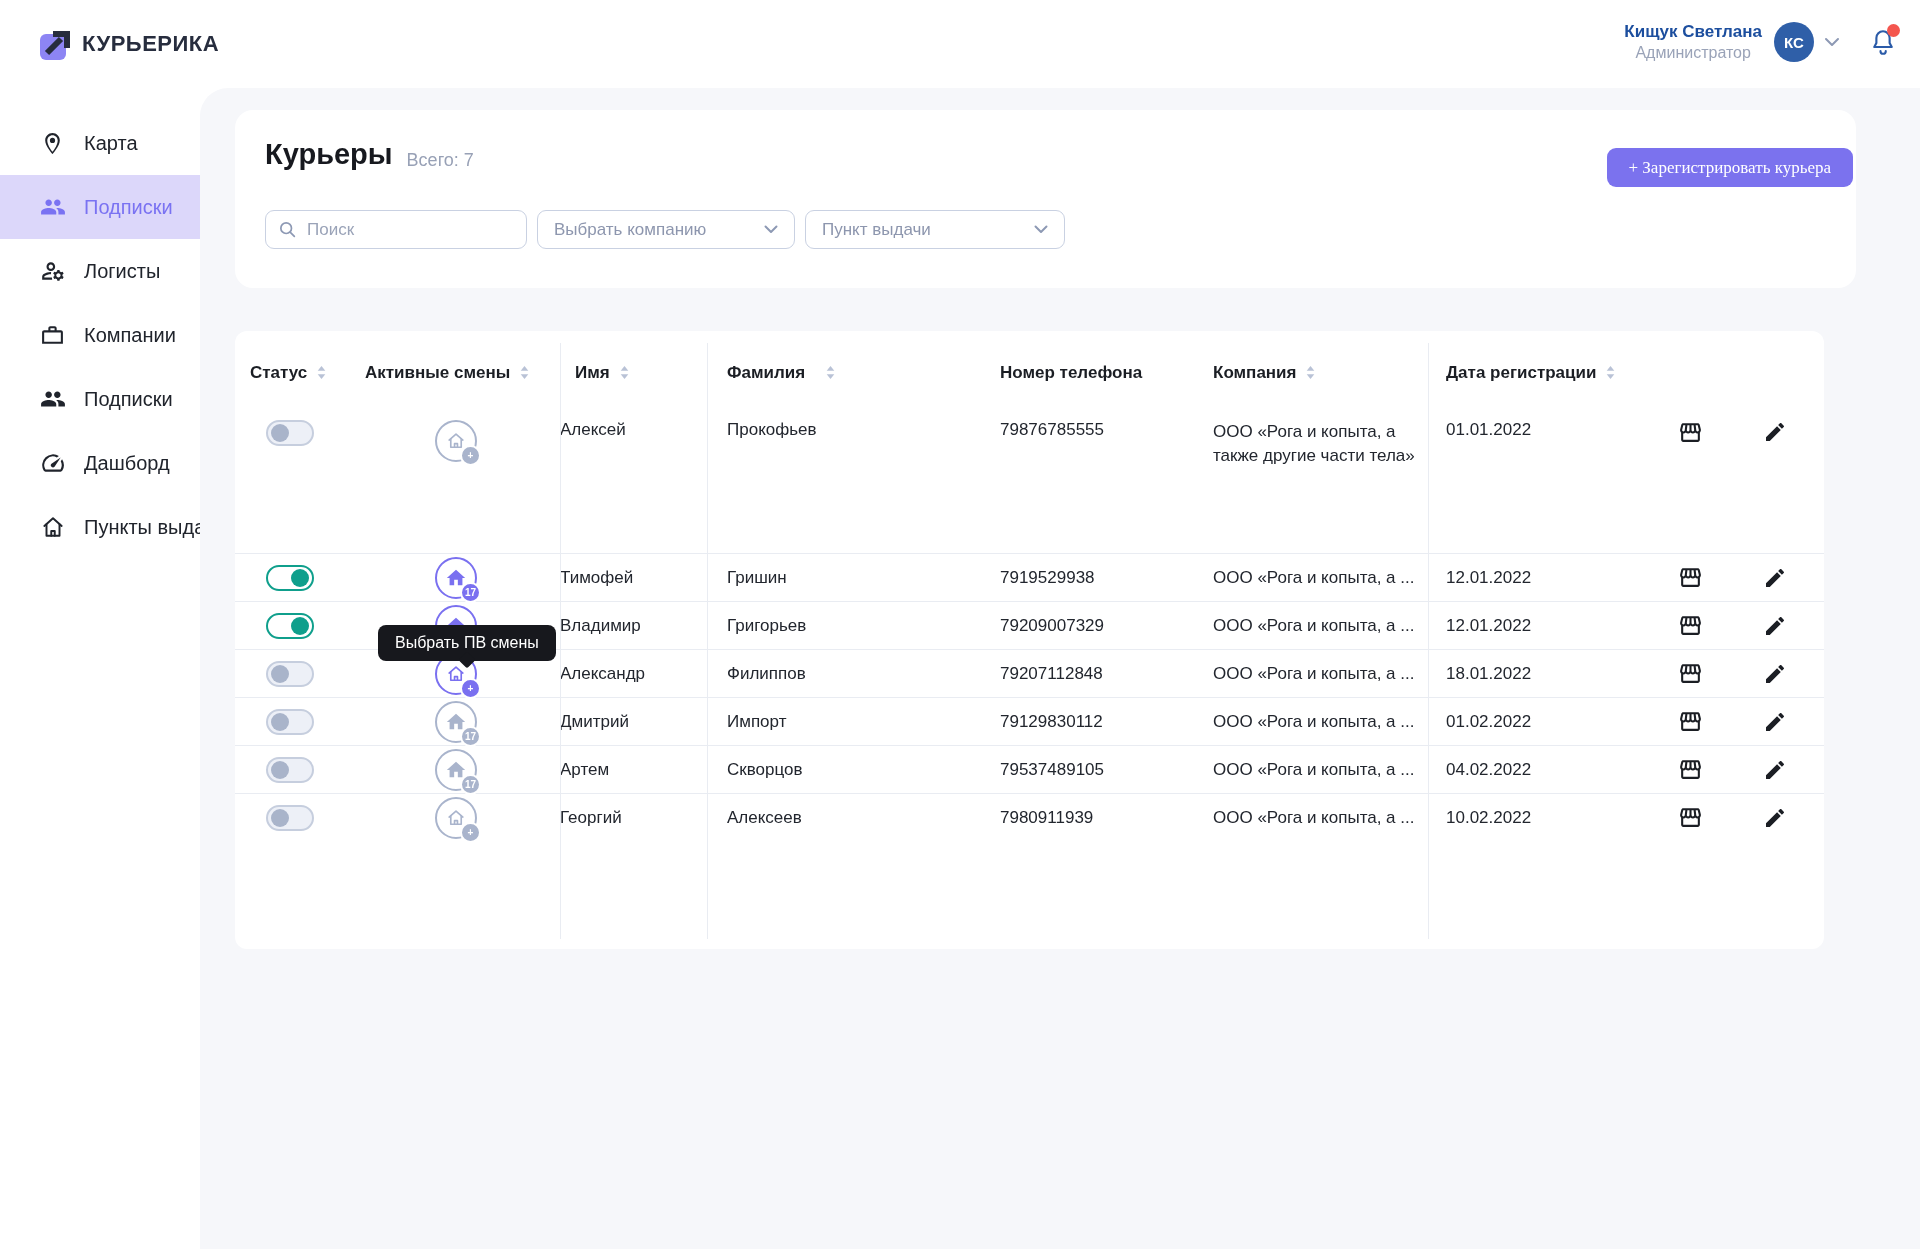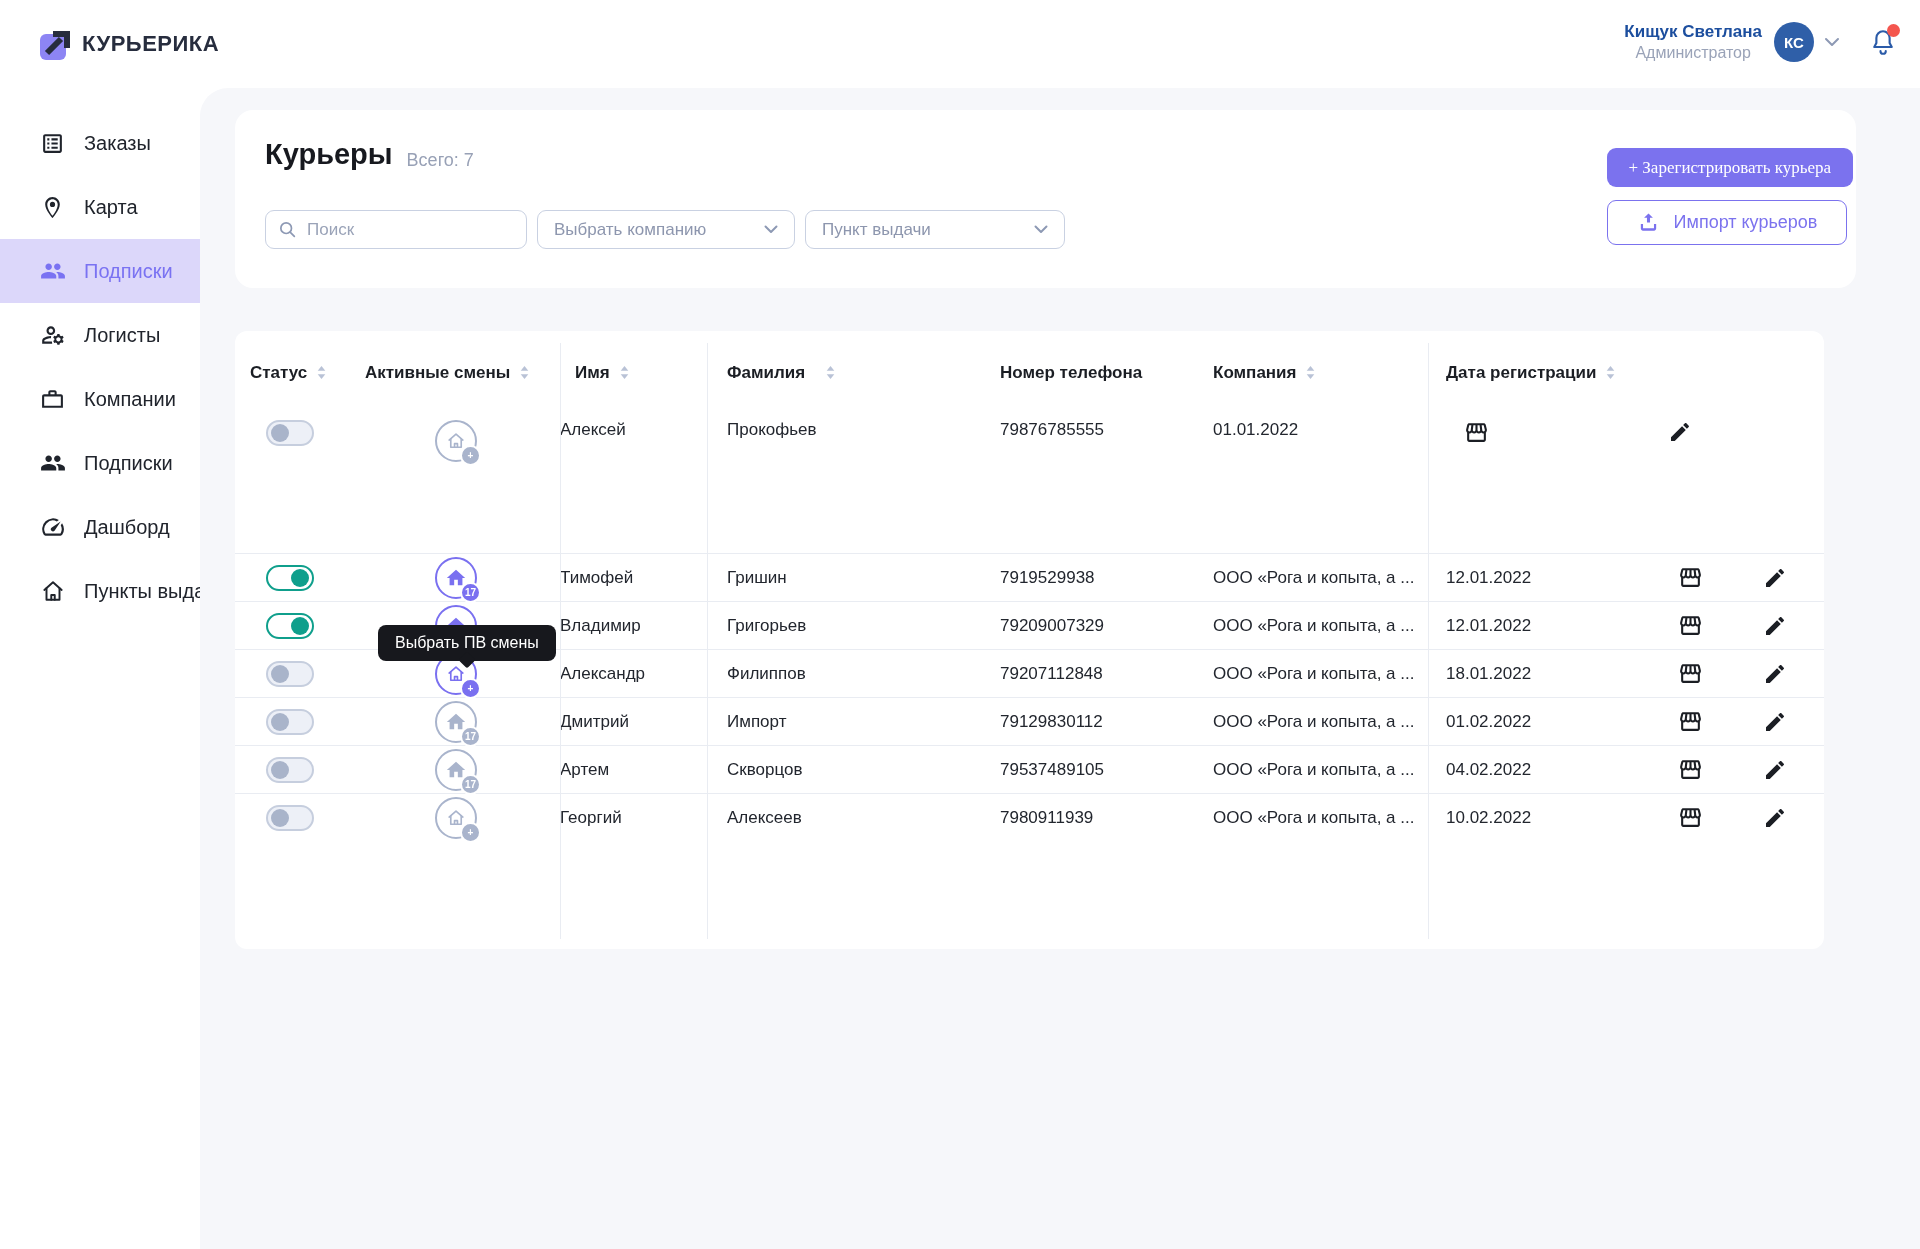--- a/index.html
+++ b/index.html
@@ -123,28 +123,20 @@
     </span>
   </div>
 </div>
 
 <div class="main-bg"></div>
 
 <nav class="sidebar">
     <div class="side-item">
       <span class="s-ic">
         <svg width="25" height="25" viewBox="0 0 24 24" fill="currentColor">
-          <path d="M19 3H5c-1.1 0-2 .9-2 2v14c0 1.1.9 2 2 2h14c1.1 0 2-.9 2-2V5c0-1.1-.9-2-2-2zm0 16H5V5h14v14zM7 7h2v2H7zm0 4h2v2H7zm0 4h2v2H7zm4-8h6v2h-6zm0 4h6v2h-6zm0 4h6v2h-6z"></path>
-        </svg>
-      </span>
-      <span>Заказы</span>
-    </div>
-    <div class="side-item">
-      <span class="s-ic">
-        <svg width="25" height="25" viewBox="0 0 24 24" fill="currentColor">
           <path d="M12 2C8.13 2 5 5.13 5 9c0 5.25 7 13 7 13s7-7.75 7-13c0-3.87-3.13-7-7-7zm0 17.88C9.92 17.21 7 12.85 7 9c0-2.76 2.24-5 5-5s5 2.24 5 5c0 3.85-2.92 8.21-5 10.88zM12 6.5a2.5 2.5 0 1 0 0 5 2.5 2.5 0 0 0 0-5z"></path>
         </svg>
       </span>
       <span>Карта</span>
     </div>
     <div class="side-item active">
       <span class="s-ic">
         <svg width="26" height="26" viewBox="0 0 24 24" fill="currentColor">
           <path d="M16 11c1.66 0 2.99-1.34 2.99-3S17.66 5 16 5s-3 1.34-3 3 1.34 3 3 3zm-8 0c1.66 0 2.99-1.34 2.99-3S9.66 5 8 5 5 6.34 5 8s1.34 3 3 3zm0 2c-2.33 0-7 1.17-7 3.5V19h14v-2.5c0-2.33-4.67-3.5-7-3.5zm8 0c-.29 0-.62.02-.97.05 1.16.84 1.97 1.97 1.97 3.45V19h6v-2.5c0-2.33-4.67-3.5-7-3.5z"></path>
         </svg>
@@ -196,29 +188,20 @@
   </nav>
 
 <div class="main-bg" style="background:transparent; z-index:1;">
 
   <section class="card card-head">
     <div class="page-title-row">
       <span class="page-title">Курьеры</span>
       <span class="page-total">Всего: 7</span>
     </div>
     <button class="btn-register">+ Зарегистрировать курьера</button>
-    <button class="btn-import">
-      <span style="display:flex;">
-        <svg width="23" height="23" viewBox="0 0 24 24" fill="#7b72ee">
-          <path d="M12 2.5l4.6 4.6h-3V12h-3.2V7.1h-3L12 2.5z"></path>
-          <path d="M4 13.5h2.3v4.6h11.4v-4.6H20v4.8c0 1.2-1 2.2-2.2 2.2H6.2c-1.2 0-2.2-1-2.2-2.2v-4.8z"></path>
-        </svg>
-      </span>
-      <span>Импорт курьеров</span>
-    </button>
     <div class="search-box">
       <span style="display:flex;">
         <svg width="19" height="19" viewBox="0 0 20 20">
             <circle cx="8.6" cy="8.6" r="5.6" fill="none" stroke="#8d99b4" stroke-width="1.8"></circle>
             <path d="M13 13l4.2 4.2" stroke="#8d99b4" stroke-width="1.8" stroke-linecap="round"></path>
           </svg>
       </span>
       <input type="text" placeholder="Поиск" style="">
     </div>
     <div class="dropdown dd-company">
@@ -319,20 +302,21 @@
                   <path d="M6.3 9.8V18.8h11.4V9.8"></path>
                   <path d="M10.4 18.8v-3.9h3.2v3.9"></path>
                 </svg>
               </span>
               <span class="badge">+</span>
             </div>
           </div>
           <div class="cell c-first">Алексей</div>
           <div class="cell c-last">Прокофьев</div>
           <div class="cell c-phone">79876785555</div>
+          <div class="cell c-company">ООО «Рога и копыта, а также другие части тела»</div>
           <div class="cell c-date">01.01.2022</div>
           <div class="cell c-store">
             <span class="row-ic">
               <svg width="25" height="25" viewBox="0 0 24 24" fill="#1b1e24">
                 <path d="M21.9 8.89l-1.05-4.37c-.22-.9-1-1.52-1.91-1.52H5.05c-.9 0-1.69.63-1.9 1.52L2.1 8.89c-.24 1.02-.02 2.06.62 2.88.08.11.19.19.28.29V19c0 1.1.9 2 2 2h14c1.1 0 2-.9 2-2v-6.94c.09-.09.2-.18.28-.28.64-.82.87-1.87.62-2.89zm-2.99-3.9l1.05 4.37c.1.42.01.84-.25 1.17-.14.18-.44.47-.94.47-.61 0-1.14-.49-1.21-1.14L16.98 5l1.93-.01zM13 5h1.96l.54 4.52c.05.39-.07.78-.33 1.07-.22.26-.54.41-.95.41-.67 0-1.22-.59-1.22-1.31V5zM8.49 9.52L9.04 5H11v4.69c0 .72-.55 1.31-1.29 1.31-.34 0-.65-.15-.89-.41-.25-.29-.37-.68-.33-1.07zm-4.45-.16L5.05 5h1.97l-.58 4.86c-.08.65-.6 1.14-1.21 1.14-.49 0-.8-.29-.93-.47-.27-.32-.36-.75-.26-1.17zM5 19v-6.03c.08.01.15.03.23.03.87 0 1.66-.36 2.24-.95.6.6 1.4.95 2.31.95.87 0 1.65-.36 2.23-.93.59.57 1.39.93 2.29.93.84 0 1.64-.35 2.24-.95.58.59 1.37.95 2.24.95.08 0 .15-.02.23-.03V19H5z"></path>
               </svg>
             </span>
           </div>
           <div class="cell c-edit">
             <span class="row-ic">

